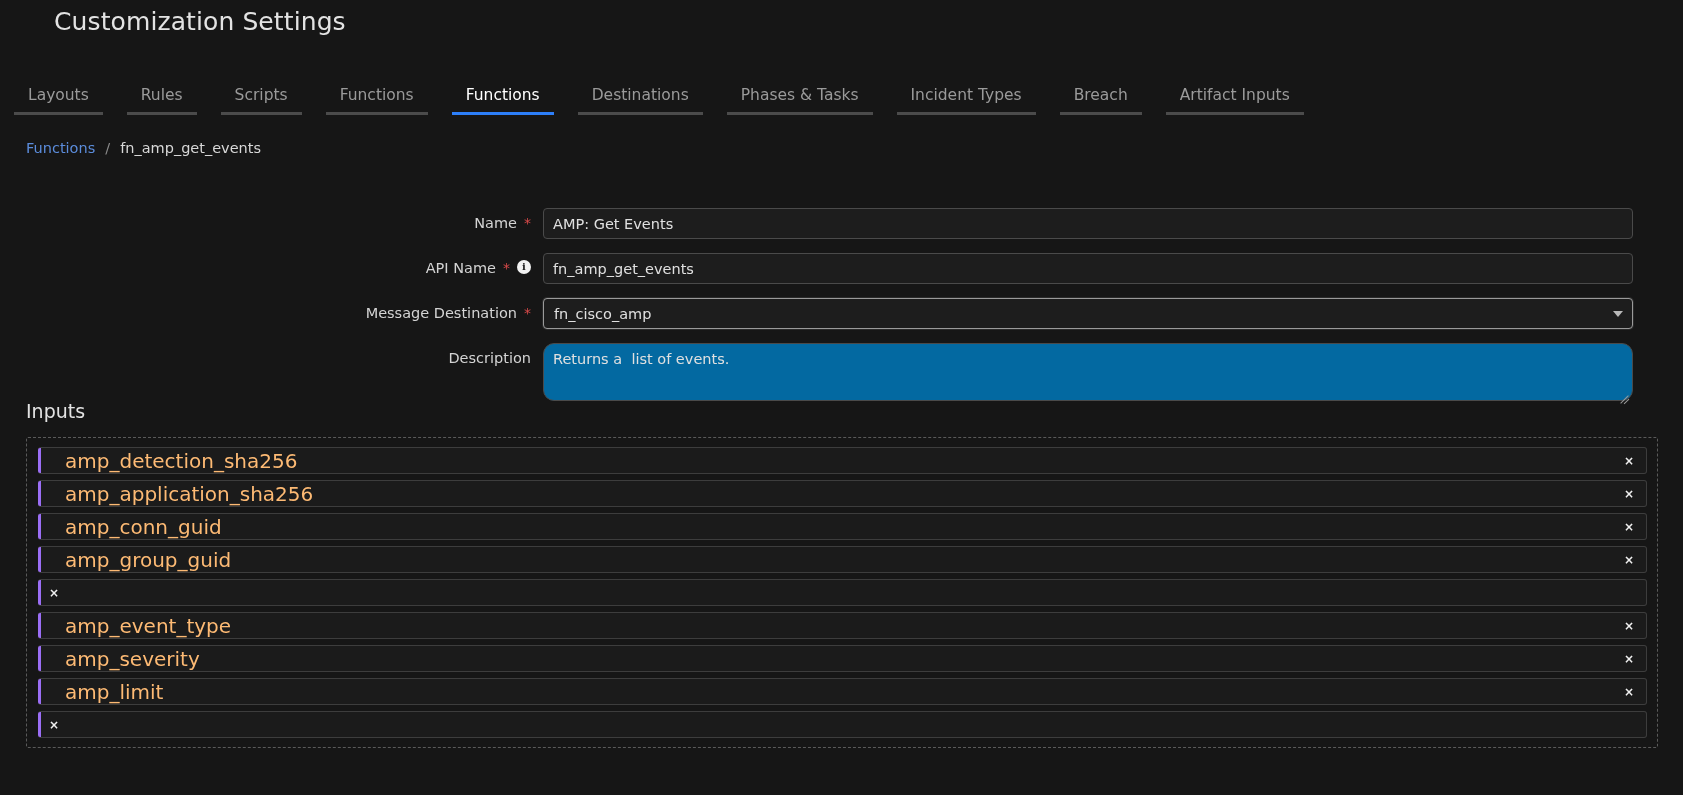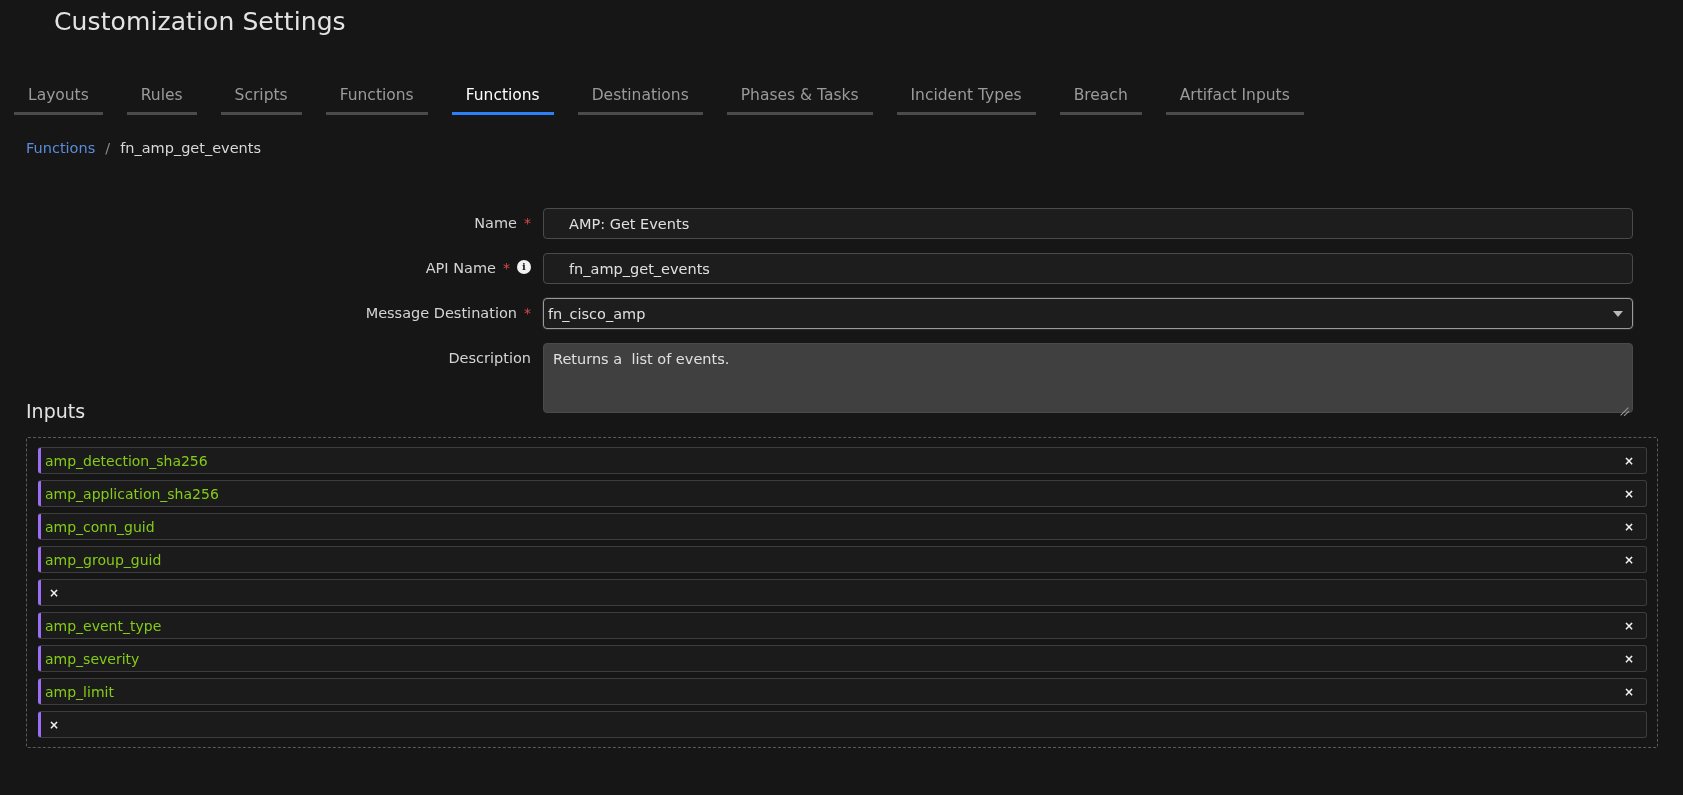--- a/index.html
+++ b/index.html
@@ -127,21 +127,21 @@
 
   input.text-field, .select-field {
     width: 1090px;
     height: 31px;
     background: #1d1d1d;
     border: 1px solid #4a4a4a;
     border-radius: 4px;
     color: #e0e0e0;
     font-size: 14.5px;
     font-family: "DejaVu Sans", "Liberation Sans", sans-serif;
-    padding: 0 25px;
+    padding: 0 9px;
     outline: none;
   }
 
   
   .select-field {
     position: relative;
     display: flex;
     align-items: center;
     border: 1px solid #9a9a9a;
     box-shadow: 0 0 0 1px #55555550;
@@ -149,43 +149,43 @@
     padding: 0;
   }
   .select-inner {
     flex: 1;
     height: 27px;
     margin: 1px;
     border-radius: 3px;
     background: #1d1d1d;
     display: flex;
     align-items: center;
-    padding: 0 3px;
+    padding: 0 9px;
     font-size: 14.5px;
     color: #e0e0e0;
     position: relative;
   }
   .select-caret {
     position: absolute;
     right: 8px;
     top: 50%;
     transform: translateY(-50%);
     width: 0; height: 0;
     border-left: 5px solid transparent;
     border-right: 5px solid transparent;
     border-top: 6px solid #b8b8b8;
     pointer-events: none;
   }
 
   textarea.desc-field {
     width: 1090px;
-    height: 70px;
-    background: #404040;
+    height: 58px;
+    background: #0369a1;
     border: 1px solid #4a4a4a;
-    border-radius: 4px;
+    border-radius: 11px;
     color: #e0e0e0;
     font-size: 14.5px;
     font-family: "DejaVu Sans", "Liberation Sans", sans-serif;
     padding: 6px 9px;
     outline: none;
     resize: none;
     line-height: 19px;
     overflow: hidden;
   }
   .resize-grip {
@@ -239,23 +239,23 @@
   .input-row:last-child { margin-bottom: 0; }
   .input-row .accent {
     width: 3px;
     align-self: stretch;
     background: #9b6ef5;
     border-radius: 2px 0 0 2px;
     flex: 0 0 3px;
   }
   .input-row .row-label {
     flex: 1;
-    padding-left: 4px;
-    font-size: 14px;
-    color: #84cc16;
+    padding-left: 24px;
+    font-size: 20px;
+    color: #fdba74;
     white-space: nowrap;
     overflow: hidden;
     text-overflow: ellipsis;
   }
   .input-row .remove-btn {
     width: 26px;
     height: 100%;
     display: flex;
     align-items: center;
     justify-content: center;

